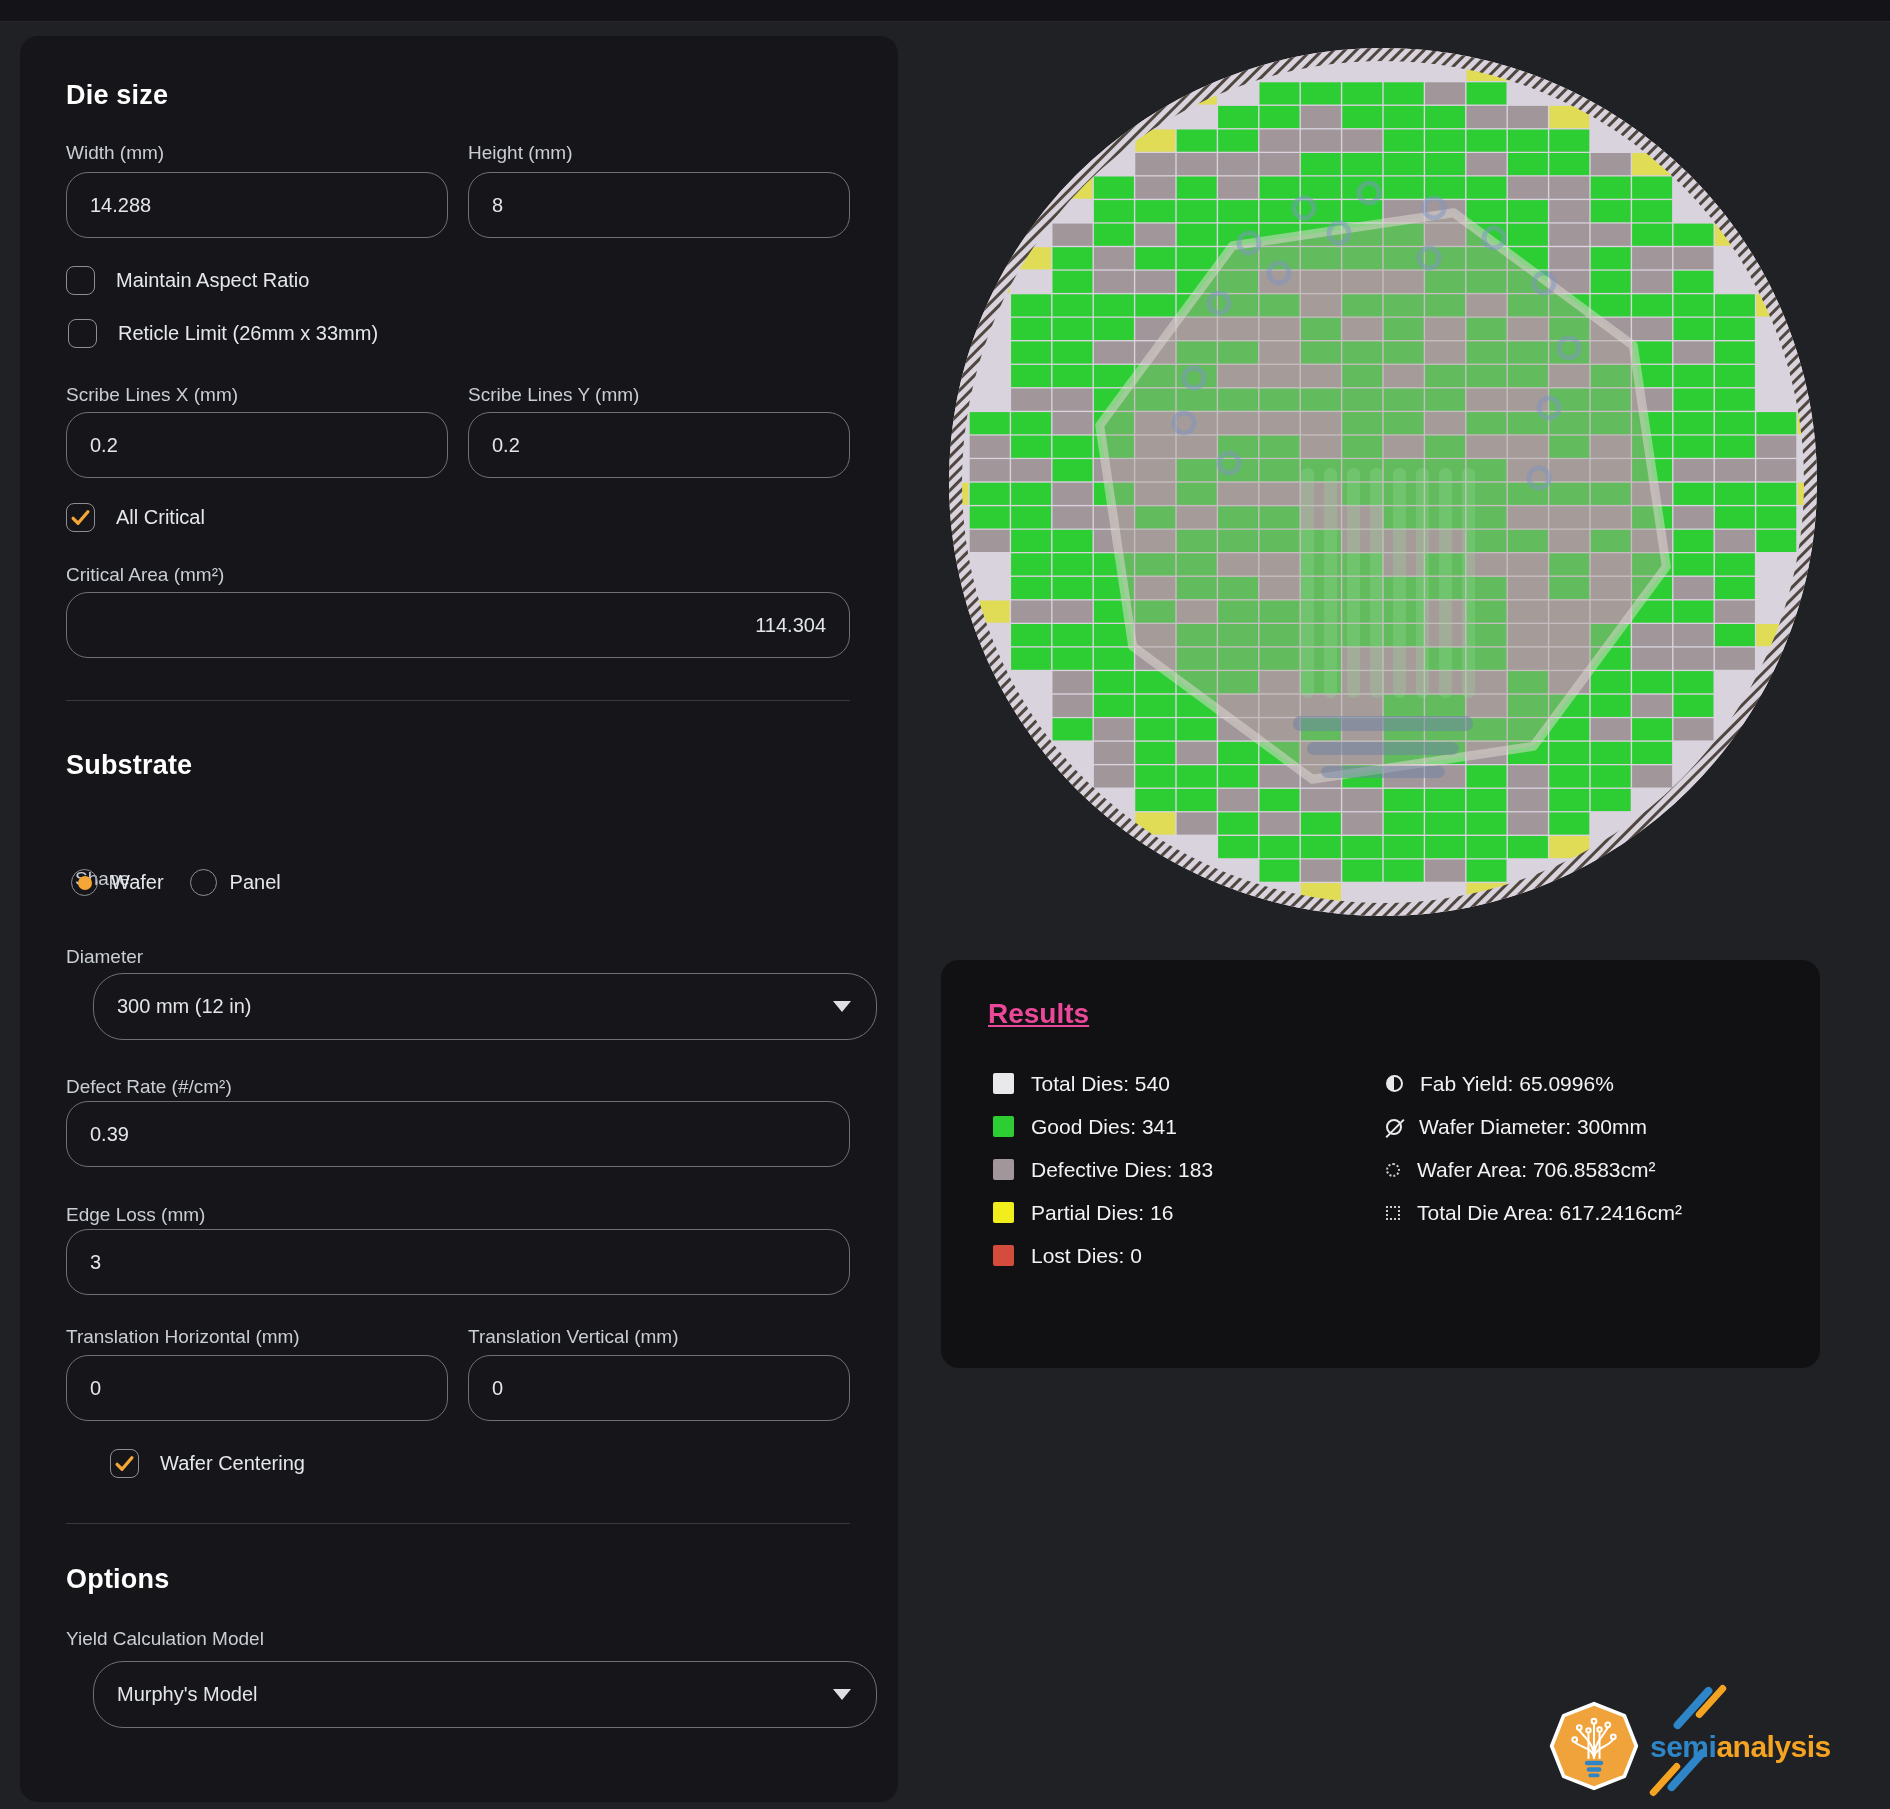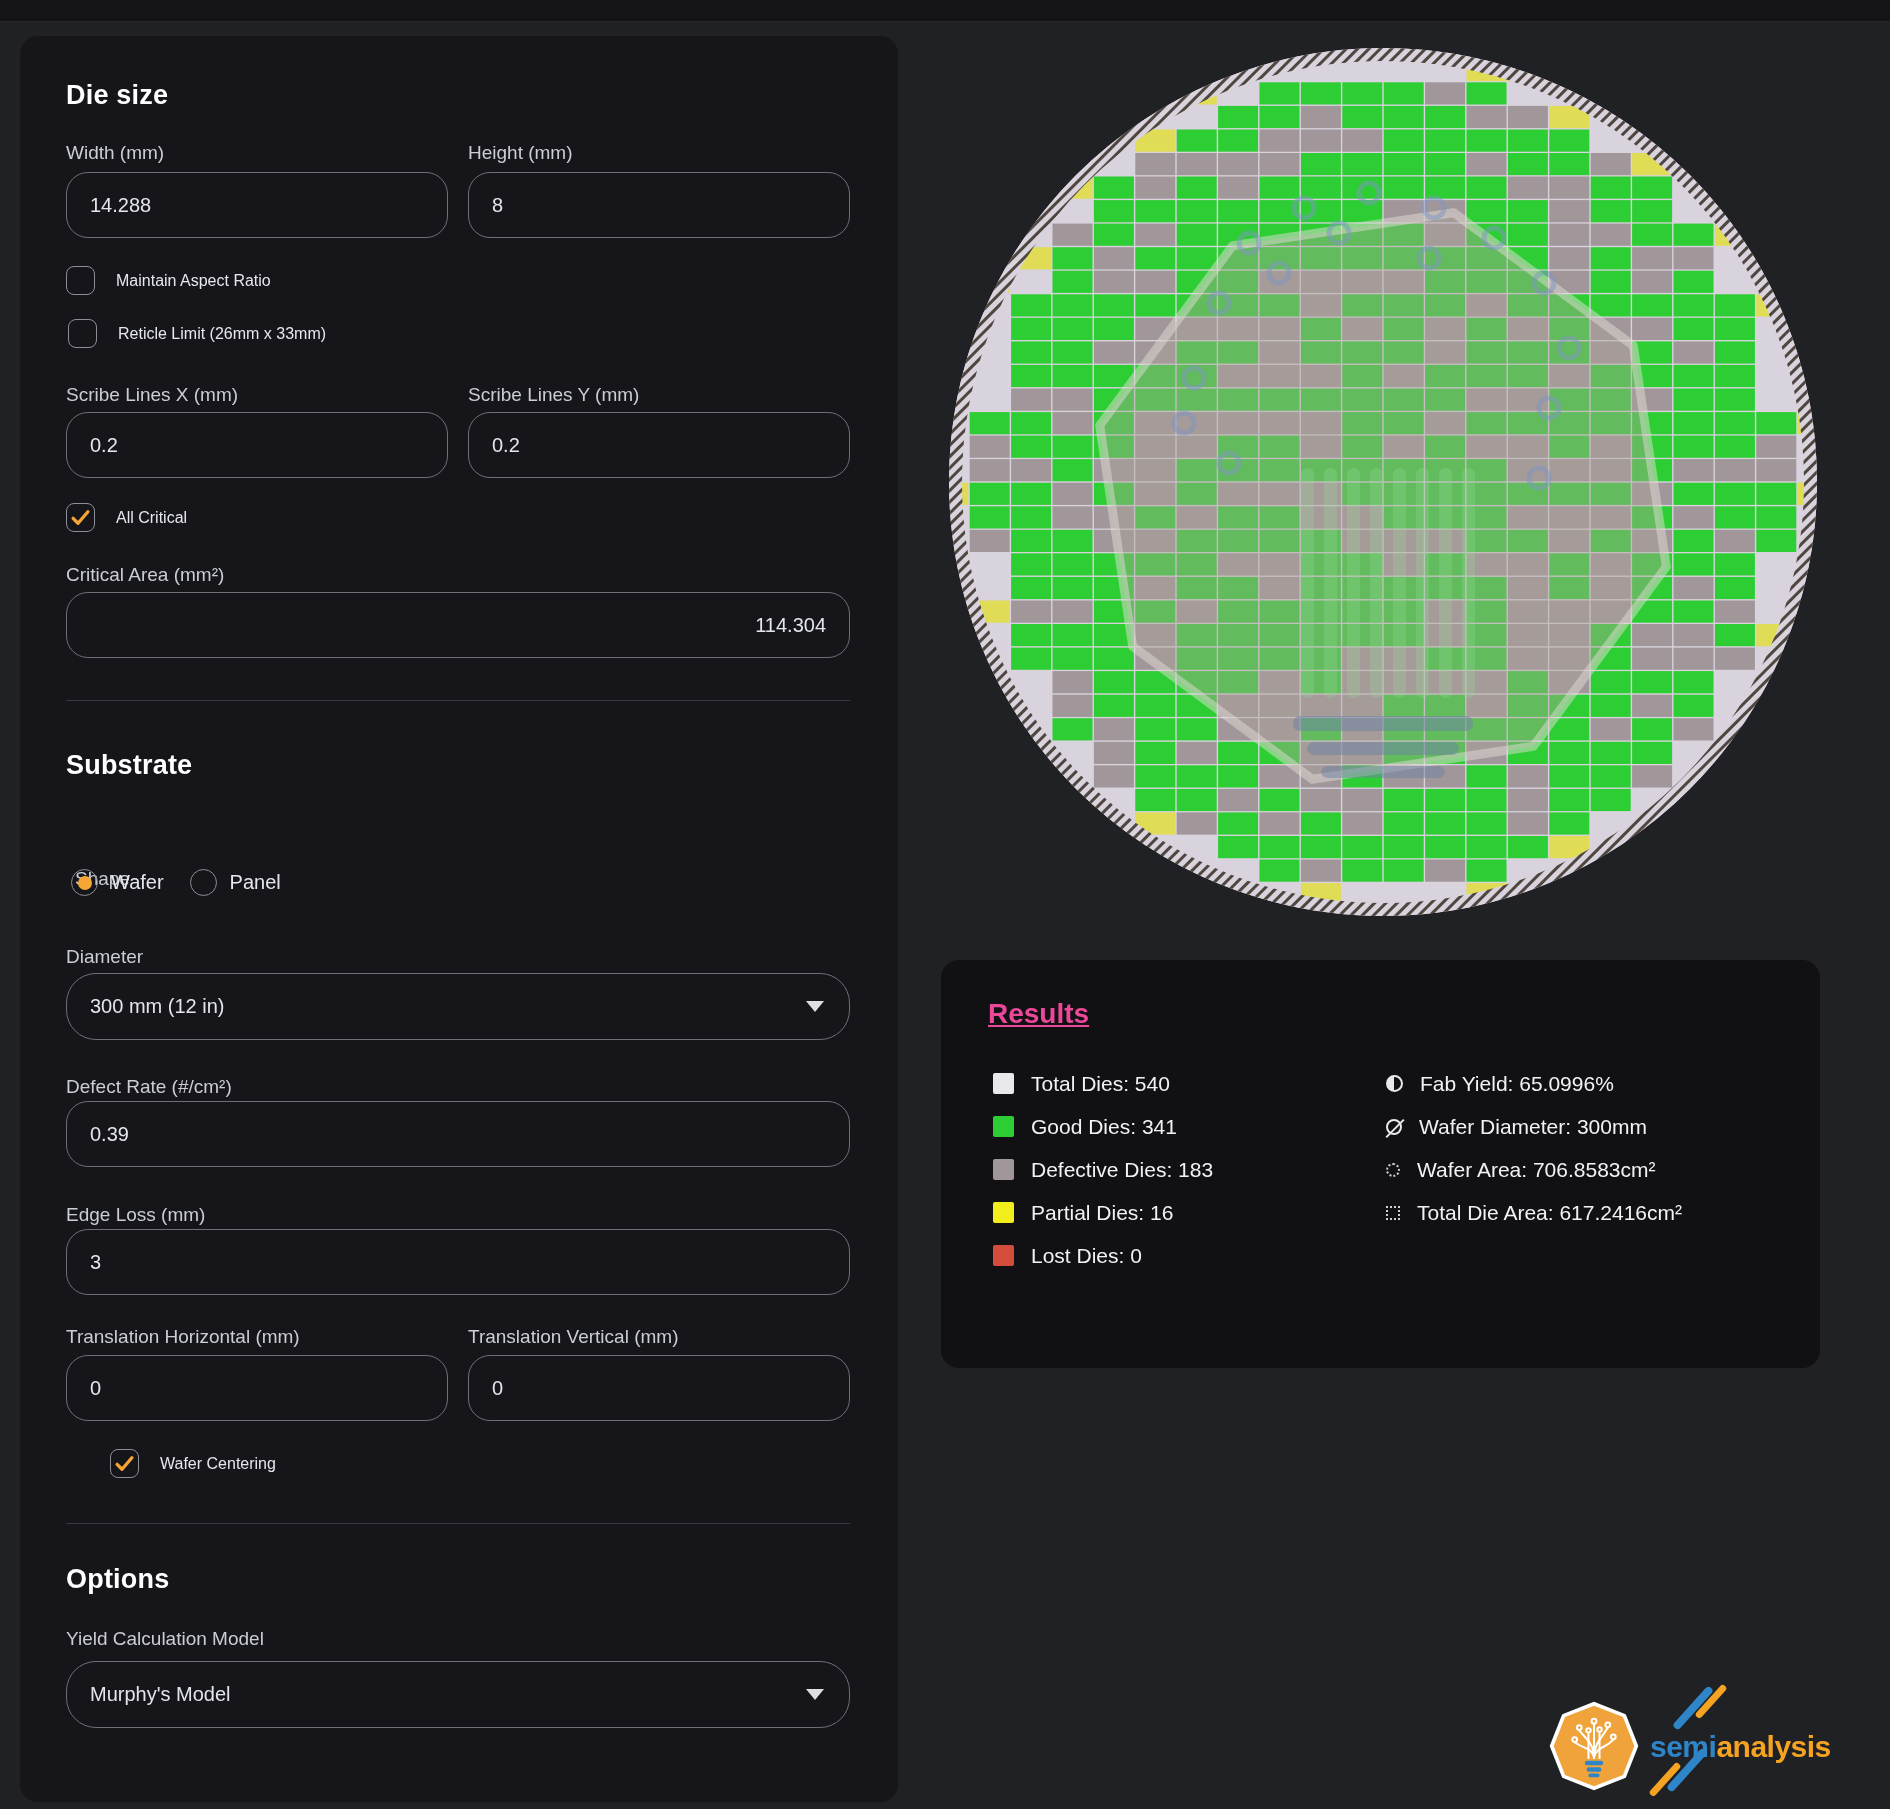--- a/index.html
+++ b/index.html
@@ -11,30 +11,30 @@
   
   .form-card{position:absolute;left:20px;top:36px;width:878px;height:1766px;background:#16161a;border-radius:18px;}
   .form-card .abs{position:absolute;}
   .sec-title{font-size:27px;font-weight:bold;color:#ffffff;letter-spacing:0.2px;}
   .f-label{font-size:19px;color:#c9cdd4;}
   .field{height:66px;border:1px solid #6e7076;border-radius:22px;background:transparent;
          color:#e2e5ea;font-size:20px;padding:0 23px;width:382px;outline:none;
          font-family:"Liberation Sans", sans-serif;}
   .field.full{width:784px;}
   .selectbox{height:67px;border:1px solid #6e7076;border-radius:30px;display:flex;align-items:center;
-             justify-content:space-between;padding:0 25px 0 23px;width:784px;cursor:pointer;}
+             justify-content:space-between;padding:0 25px 0 23px;width:784px;cursor:pointer;margin-left:27px;}
   .selectbox .sel-text{font-size:20px;color:#e2e5ea;}
   .caret{width:0;height:0;border-left:9px solid transparent;border-right:9px solid transparent;
          border-top:11px solid #e0e0e4;}
   .check-row{display:flex;align-items:center;gap:21px;}
   .checkbox{width:29px;height:29px;border:1.5px solid #8d8f96;border-radius:8px;flex:0 0 auto;
             display:flex;align-items:center;justify-content:center;cursor:pointer;background:transparent;}
   .checkbox svg{display:none;}
   .checkbox.checked svg{display:block;}
-  .check-label{font-size:16px;color:#e4e7ec;}
+  .check-label{font-size:20px;color:#e4e7ec;}
   .radio-row{display:flex;align-items:center;}
   .radio{width:27px;height:27px;border:1.5px solid #8d8f96;border-radius:50%;display:flex;
          align-items:center;justify-content:center;cursor:pointer;flex:0 0 auto;}
   .radio .dot{width:14px;height:14px;border-radius:50%;background:transparent;}
   .radio.selected .dot{background:var(--accent,#f5a637);}
   .radio-label{font-size:20px;color:#e4e7ec;margin-left:13px;}
   .divider{position:absolute;left:46px;width:784px;border:none;border-top:1px solid #38383e;margin:0;}
 
   
   .results-card{position:absolute;left:941px;top:960px;width:879px;height:408px;background:#111114;border-radius:18px;}

